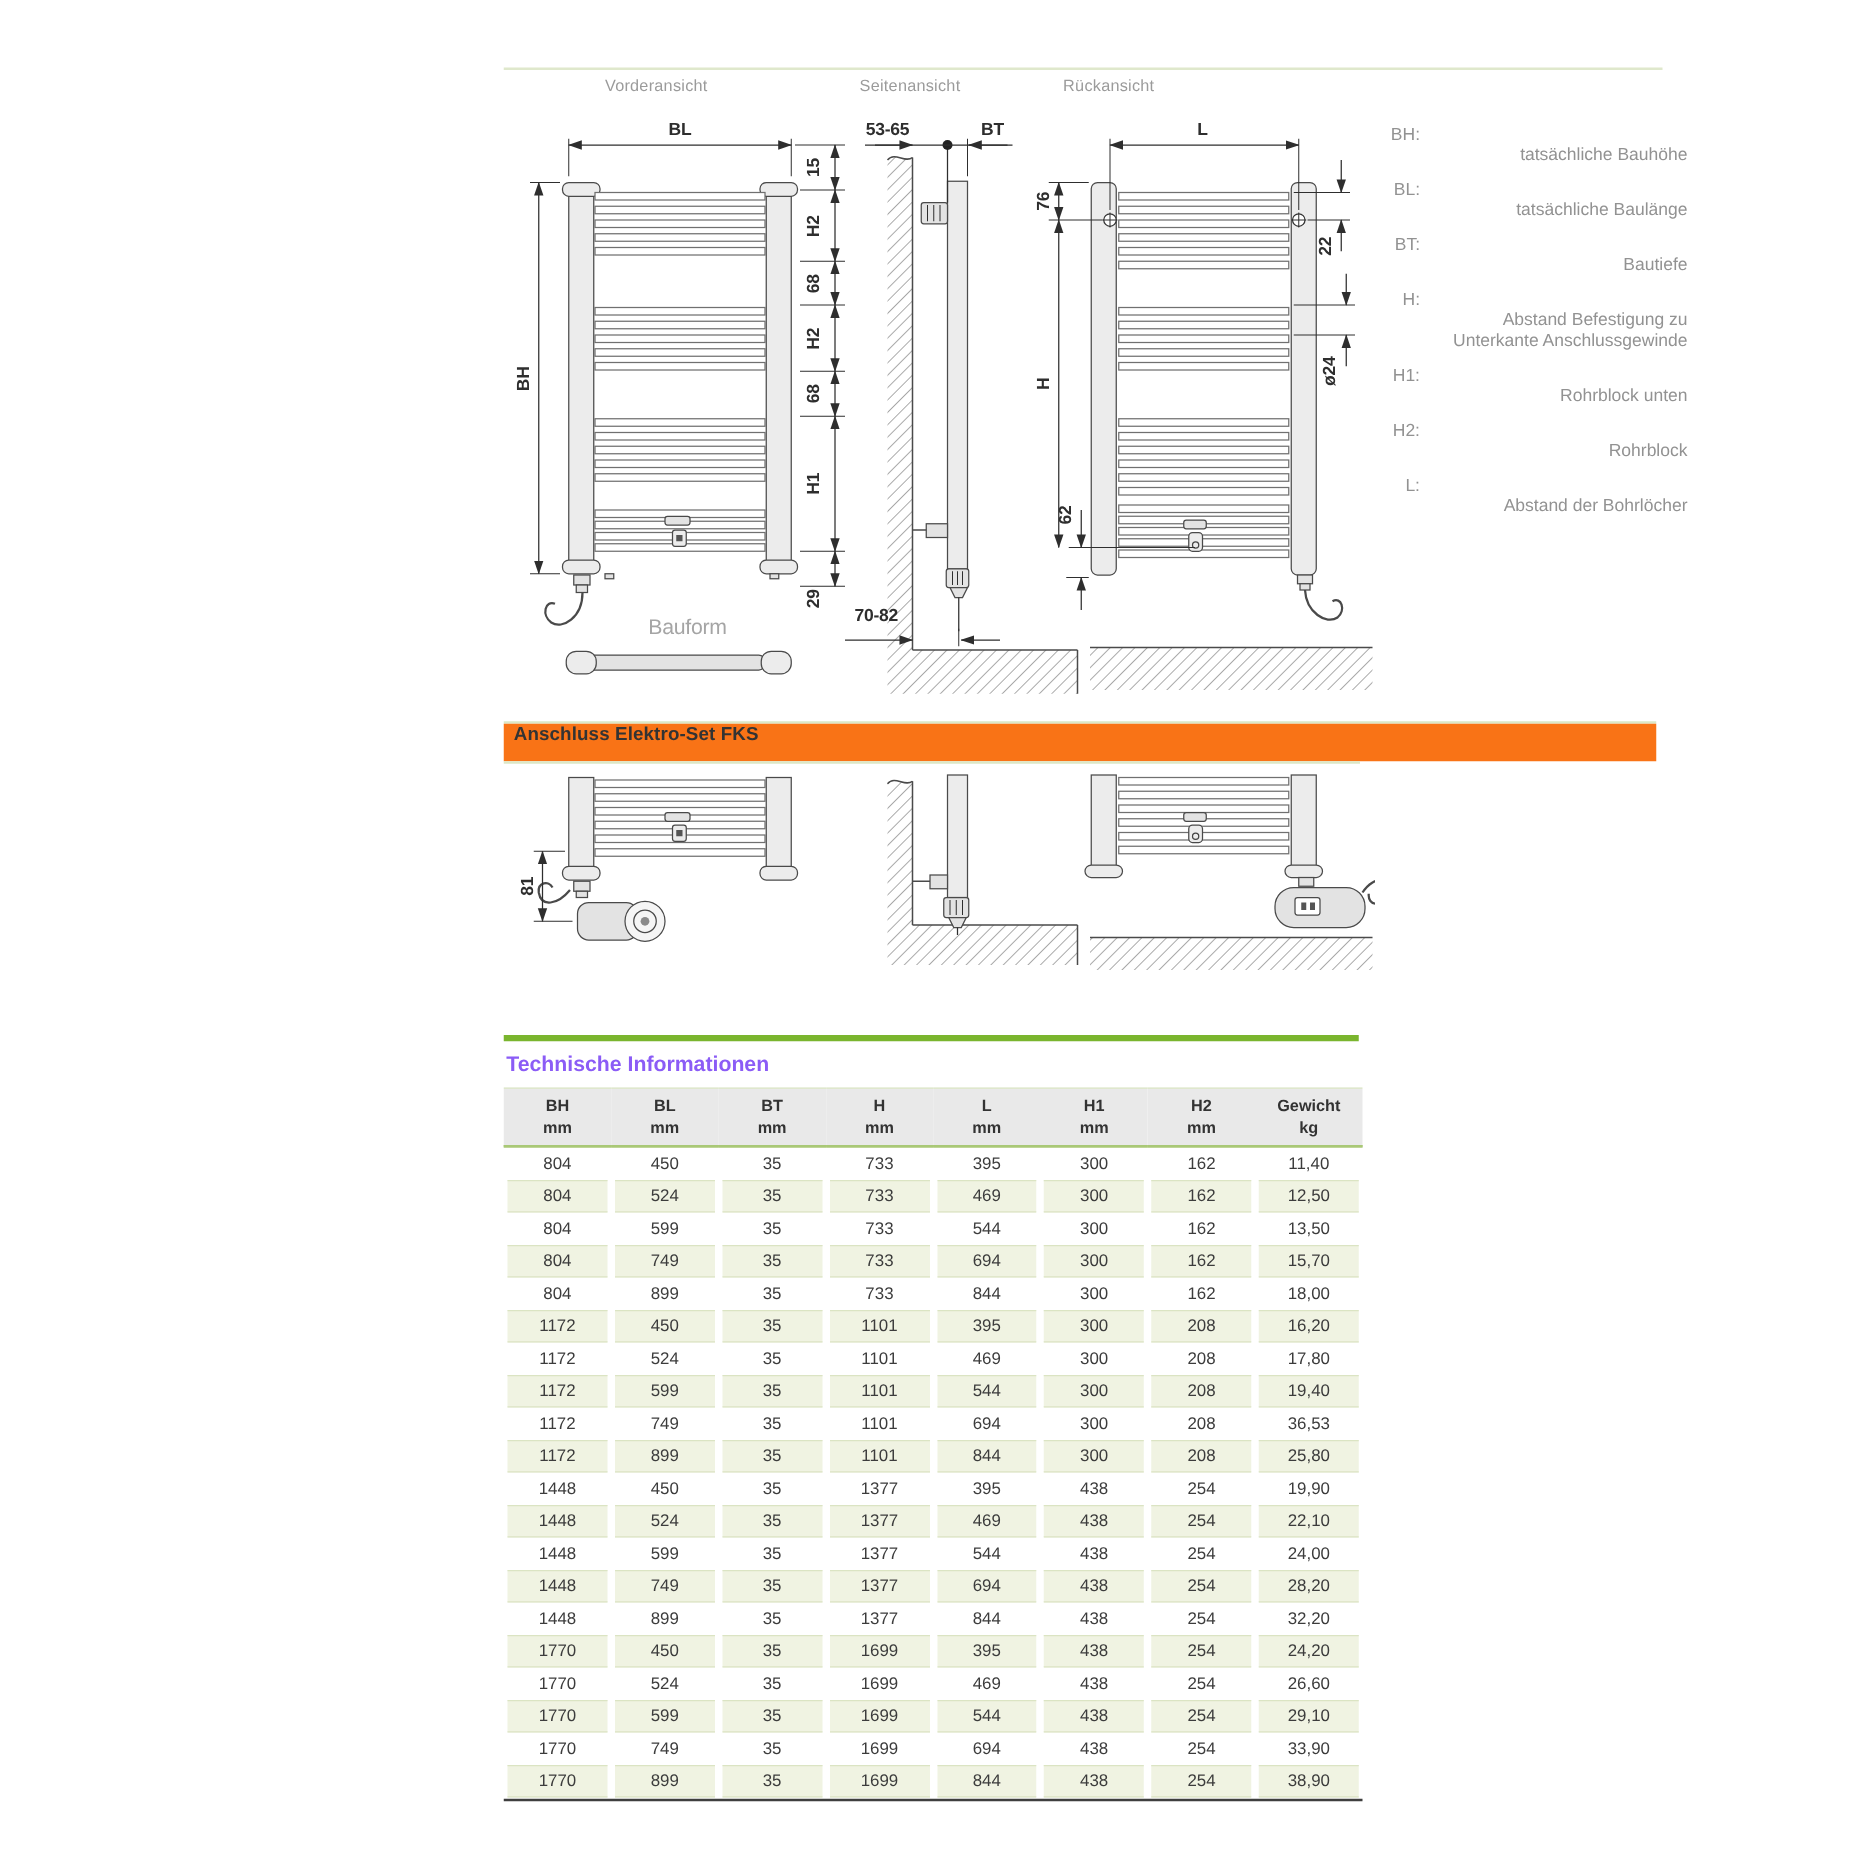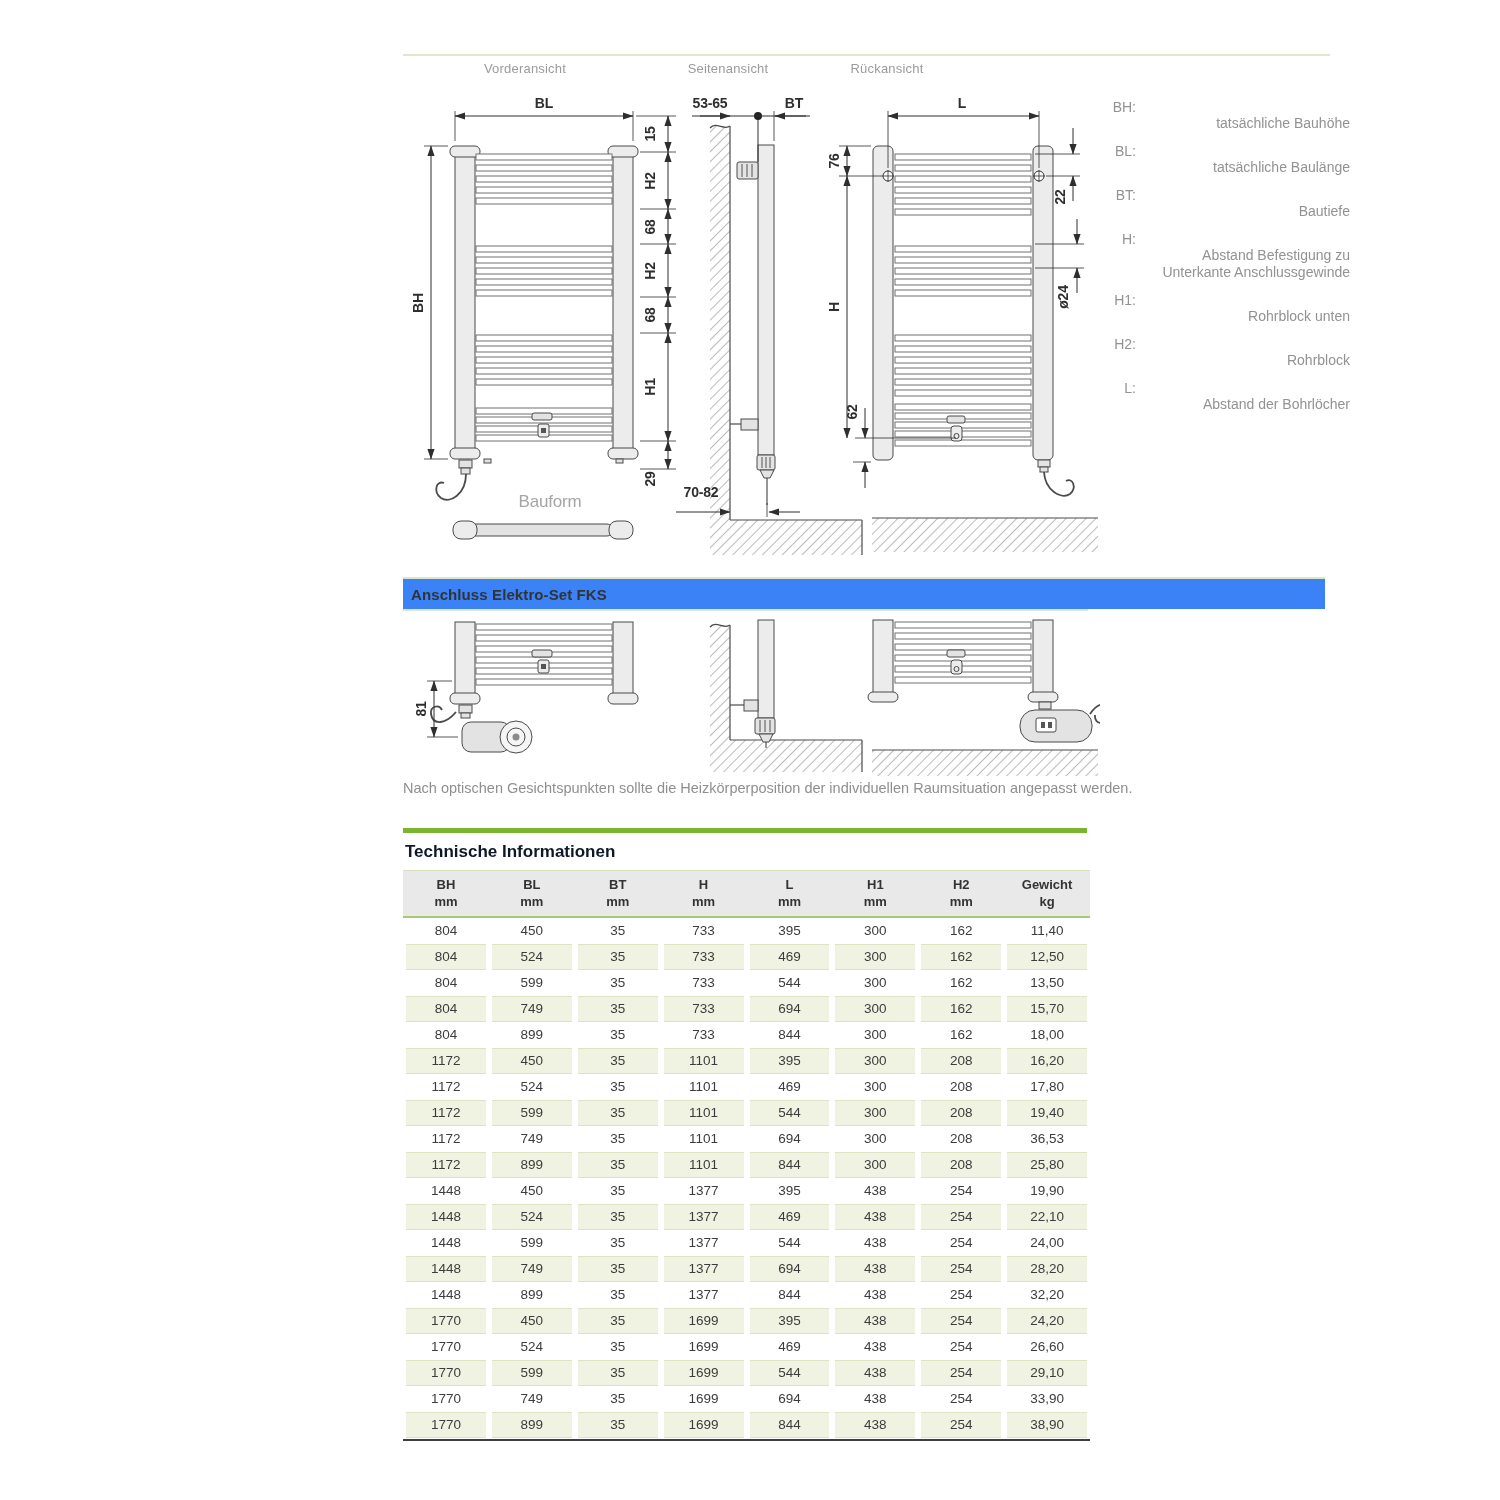--- a/index.html
+++ b/index.html
@@ -18,28 +18,28 @@
   .outl{fill:#ececec;stroke:#4a4a4a;stroke-width:1;}
   .outl2{fill:#e3e3e3;stroke:#4a4a4a;stroke-width:1;}
   .rung{fill:#ffffff;stroke:#707070;stroke-width:1;}
   .dim{stroke:#2e2e2e;stroke-width:1;fill:none;}
   .ext{stroke:#2e2e2e;stroke-width:0.8;fill:none;}
   .cable{stroke:#4a4a4a;stroke-width:1.8;fill:none;}
   .hstroke{stroke:#4a4a4a;stroke-width:1.2;fill:none;}
   .graytxt{font-weight:400 !important;fill:#a5a5a5 !important;font-size:17px !important;}
   
   .fks-topline{position:absolute;left:403px;top:577px;width:922px;height:2px;background:#dce7c6;}
-  .fks-bar{position:absolute;left:403px;top:579px;width:922px;height:30px;background:#3b82f6;display:flex;align-items:center;}
+  .fks-bar{position:absolute;left:403px;top:579px;width:922px;height:30px;background:#f97316;display:flex;align-items:flex-start;}
   .fks-bar span{font-size:15px;font-weight:700;color:#333;padding-left:8px;letter-spacing:.1px;}
   .fks-underline{position:absolute;left:403px;top:609px;width:685px;height:2px;background:#dce7c6;}
   .note{position:absolute;left:403px;top:780px;width:800px;font-size:14.5px;color:#8f8f8f;}
   
   .tech{position:absolute;left:403px;top:828px;width:687px;}
   .tbl-greenbar{height:5px;background:#7ab52e;width:684px;}
-  .tbl-title{margin:9px 0 8px 2px;font-size:17px;font-weight:700;color:#0f172a;}
+  .tbl-title{margin:9px 0 8px 2px;font-size:17px;font-weight:700;color:#8b5cf6;}
   table.spec{width:100%;border-collapse:collapse;table-layout:fixed;}
   table.spec th{background:#e9e9e9;border-top:1px solid #d6e1bf;border-bottom:2px solid #a9c876;
       font-size:13px;font-weight:700;color:#333;padding:6px 0 7px 0;text-align:center;}
   table.spec th .unit{font-weight:700;margin-top:2px;}
   table.spec td{padding:0 3px;height:26px;text-align:center;font-size:13.5px;color:#3c3c3c;}
   tr.green td .cell{background:#f0f3e2;border-top:1px solid #dbe4c3;border-bottom:1px solid #dbe4c3;
       line-height:24px;height:24px;}
   tr.white td .cell{line-height:26px;height:26px;}
   .tbl-bottom{height:2px;background:#3f3f3f;margin-top:1px;}
 </style>
@@ -365,21 +365,20 @@
       <line class="hstroke" x1="872" y1="750" x2="1098" y2="750"></line>
     </g>
   </svg>
 
   <div class="fks-topline"></div>
   <div class="fks-bar">
     <span>Anschluss Elektro-Set FKS</span>
   </div>
   <div class="fks-underline"></div>
 
-  <div class="note">Nach optischen Gesichtspunkten sollte die Heizkörperposition der individuellen Raumsituation angepasst werden.</div>
 
   <div class="tech">
     <div class="tbl-greenbar"></div>
     <div class="tbl-title">Technische Informationen</div>
     <table class="spec">
       <thead>
           <tr>
             <th>
               <div>BH</div>
               <div class="unit">mm</div>

